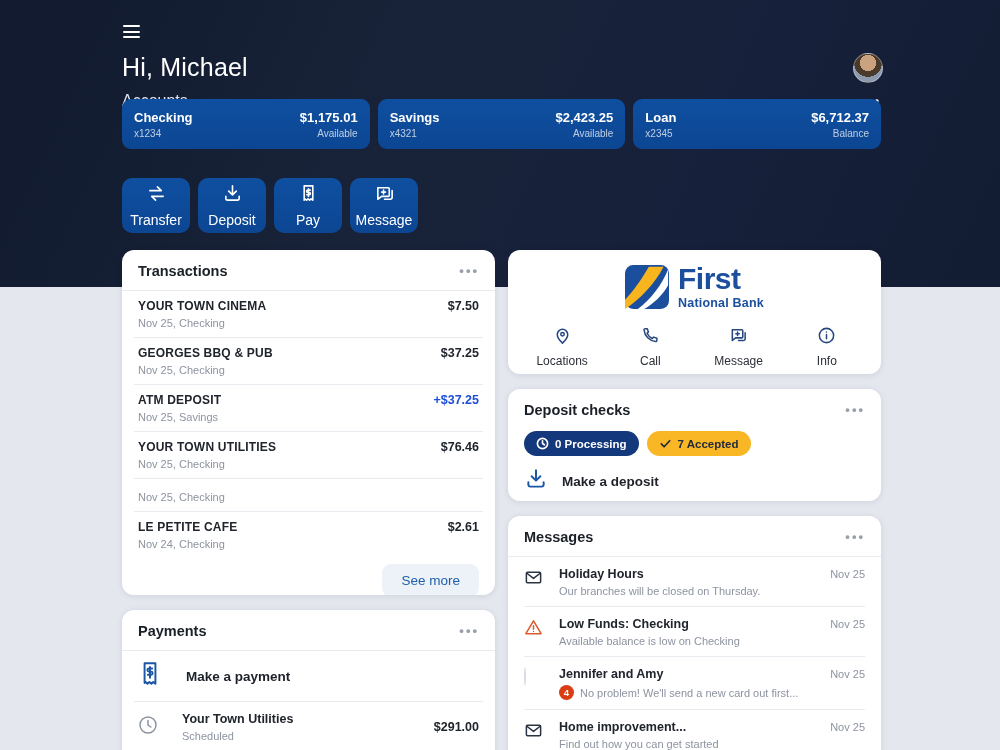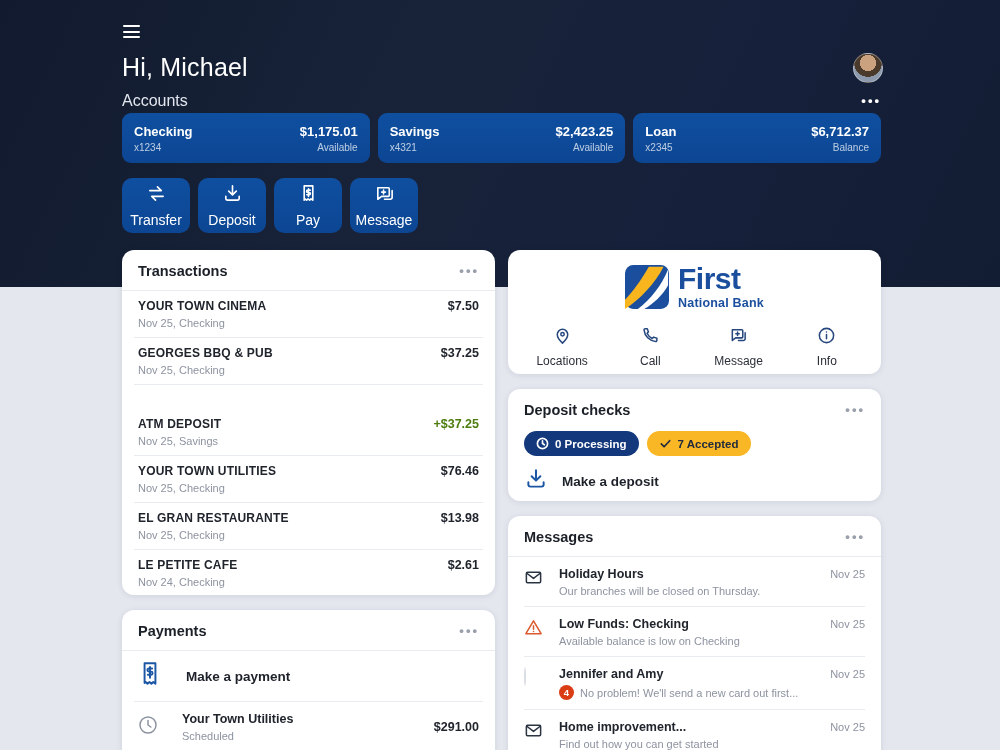--- a/index.html
+++ b/index.html
@@ -18,21 +18,21 @@
   .greeting { position:absolute; left:0; top:53px; color:#fff; font-size:25px; font-weight:500; letter-spacing:.2px; }
   .avatar { position:absolute; left:731px; top:53px; width:30px; height:30px; border-radius:50%;
     background:radial-gradient(circle at 50% 32%, #caa27f 0 34%, #4a3a2c 35% 58%, #8d99ad 59%);
     border:1px solid rgba(255,255,255,.35); cursor:pointer; }
   .accounts-row { position:absolute; left:0; top:92px; width:759px; display:flex; justify-content:space-between; align-items:center; }
   .accounts-label { color:#e2e6ee; font-size:16px; }
   .dots { color:#9aa0ab; font-size:13px; letter-spacing:2px; line-height:8px; cursor:pointer; font-weight:700; }
   .dots.light { color:#fff; }
 
   
-  .acct-cards { position:absolute; left:0; top:113px; width:759px; height:50px; display:grid; grid-template-columns:1fr 1fr 1fr; gap:8px; }
+  .acct-cards { position:absolute; left:0; top:99px; width:759px; height:50px; display:grid; grid-template-columns:1fr 1fr 1fr; gap:8px; }
   .acct-card { background:linear-gradient(180deg,#0f4fa0,#0c4693); border-radius:9px; display:flex; justify-content:space-between; align-items:center; padding:0 12px; cursor:pointer; }
   .acct-name { color:#fff; font-size:13px; font-weight:600; }
   .acct-num { color:rgba(255,255,255,.72); font-size:10px; margin-top:3px; }
   .acct-right { text-align:right; }
   .acct-amt { color:#fff; font-size:13px; font-weight:600; }
   .acct-amt-label { color:rgba(255,255,255,.72); font-size:10px; margin-top:3px; }
 
   
   .actions { position:absolute; left:0; top:178px; display:flex; gap:8px; }
   .action-btn { width:68px; height:55px; background:linear-gradient(180deg,#0f4fa0,#0c4693); border-radius:10px; display:flex; flex-direction:column; align-items:center; justify-content:center; gap:4px; color:#fff; cursor:pointer; }
@@ -46,21 +46,21 @@
   .card-header { display:flex; justify-content:space-between; align-items:center; padding:13px 16px 11px; border-bottom:1px solid #e8ebf0; }
   .card-title { font-size:14.5px; font-weight:700; color:#1b1f27; }
 
   
   .txn-card { height:345px; display:flex; flex-direction:column; }
   .txn-row { margin:0 12px; padding:8px 4px; cursor:pointer; }
   .txn-row + .txn-row { border-top:1px solid #e8ebf0; }
   .txn-line1 { display:flex; justify-content:space-between; align-items:baseline; }
   .txn-name { font-size:12px; font-weight:600; color:#20242c; letter-spacing:.2px; }
   .txn-amt { font-size:12.5px; font-weight:600; color:#20242c; }
-  .txn-amt.pos { color:#4d7c0f;margin-top:24px; }
+  .txn-amt.pos { color:#1d4ed8; }
   .txn-detail { font-size:11px; color:#8d93a0; margin-top:4px; }
   .see-more-wrap { margin-top:auto; padding:6px 16px 14px; text-align:right; }
   .see-more { display:inline-block; background:#edf1f8; color:#1d5fa8; font-size:13.5px; padding:9px 19px; border-radius:9px; border:none; cursor:pointer; font-family:inherit; }
 
   
   .pay-card { height:170px; }
   .pay-row { margin:0 12px; padding:10px 4px; display:flex; align-items:center; gap:24px; cursor:pointer; }
   .pay-row + .pay-row { border-top:1px solid #e8ebf0; }
   .pay-row svg { flex:0 0 auto; }
   .pay-label { font-size:13.5px; font-weight:600; color:#1d2129; }
@@ -227,24 +227,20 @@
           <div class="txn-detail">Nov 25, Savings</div>
         </div>
         <div class="txn-row">
           <div class="txn-line1">
               <span class="txn-name">YOUR TOWN UTILITIES</span>
             <span class="txn-amt">$76.46</span>
             </div>
           <div class="txn-detail">Nov 25, Checking</div>
         </div>
         <div class="txn-row">
-          <div class="txn-line1">
-              <span class="txn-name">EL GRAN RESTAURANTE</span>
-            <span class="txn-amt">$13.98</span>
-            </div>
           <div class="txn-detail">Nov 25, Checking</div>
         </div>
         <div class="txn-row">
           <div class="txn-line1">
               <span class="txn-name">LE PETITE CAFE</span>
             <span class="txn-amt">$2.61</span>
             </div>
           <div class="txn-detail">Nov 24, Checking</div>
         </div>
         <div class="see-more-wrap">

